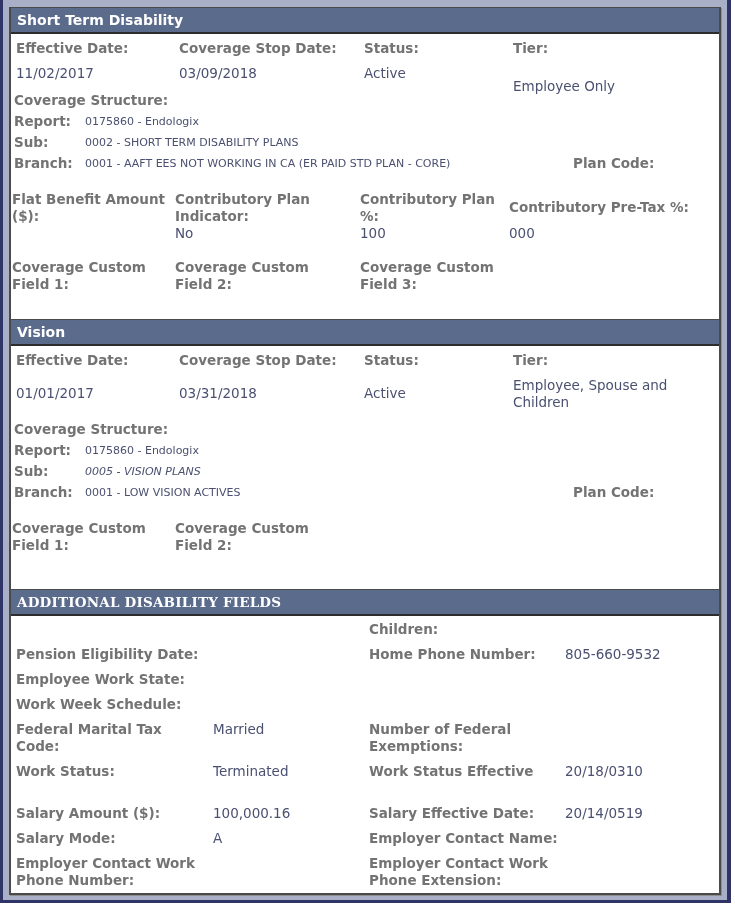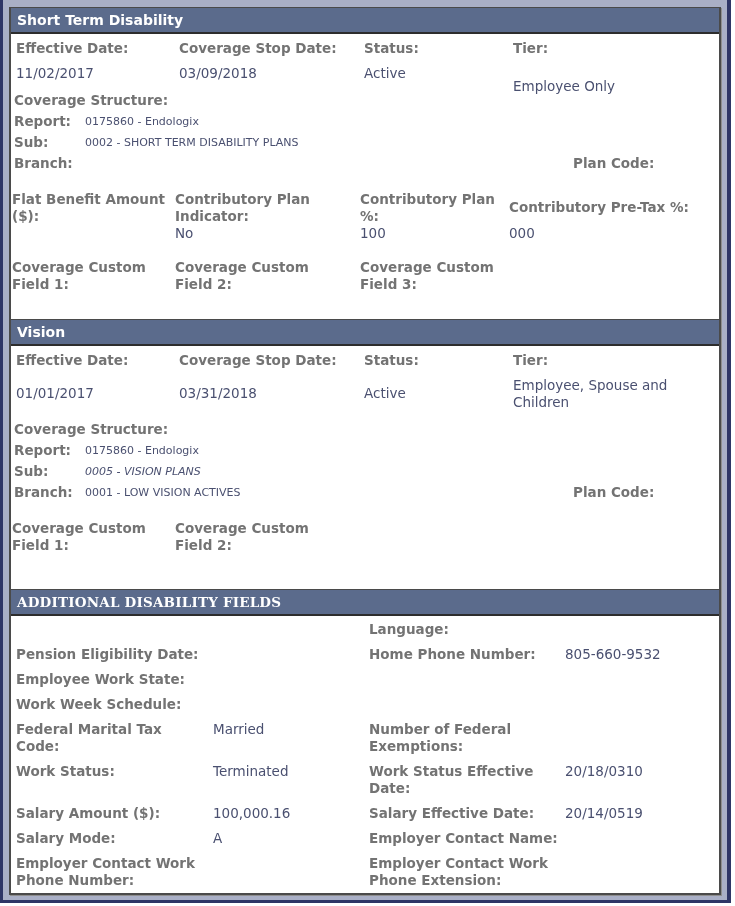--- a/index.html
+++ b/index.html
@@ -44,20 +44,21 @@
     <div class="val" style="left:168px;top:57px;">03/09/2018</div>
     <div class="val" style="left:353px;top:57px;">Active</div>
     <div class="val" style="left:502px;top:57px;margin-top:13px;">Employee Only</div>
 
     <div class="lbl" style="left:3px;top:84px;">Coverage Structure:</div>
     <div class="lbl" style="left:3px;top:105px;">Report:</div>
     <div class="small" style="left:74px;top:107px;">0175860 - Endologix</div>
     <div class="lbl" style="left:3px;top:126px;">Sub:</div>
     <div class="small" style="left:74px;top:128px;">0002 - SHORT TERM DISABILITY PLANS</div>
     <div class="lbl" style="left:3px;top:147px;">Branch:</div>
+    <div class="small" style="left:74px;top:149px;">0001 - AAFT EES NOT WORKING IN CA (ER PAID STD PLAN - CORE)</div>
     <div class="lbl" style="left:562px;top:147px;">Plan Code:</div>
 
     <div class="lbl" style="left:1px;top:183px;">
       <div>Flat Benefit Amount</div>
       <div>($):</div>
     </div>
     <div class="lbl" style="left:164px;top:183px;">
       <div>Contributory Plan</div>
       <div>Indicator:</div>
     </div>
@@ -113,21 +114,21 @@
     </div>
     <div class="lbl" style="left:164px;top:200px;">
       <div>Coverage Custom</div>
       <div>Field 2:</div>
     </div>
   </div>
 
   <div class="panel" style="top:589px;height:306px;">
     <div class="panel-header hdr-adf">ADDITIONAL DISABILITY FIELDS</div>
 
-    <div class="lbl" style="left:358px;top:31px;">Language:</div>
+    <div class="lbl" style="left:358px;top:31px;">Children:</div>
 
     <div class="lbl" style="left:358px;top:56px;">Home Phone Number:</div>
     <div class="lbl" style="left:5px;top:56px;">Pension Eligibility Date:</div>
     <div class="val" style="left:554px;top:56px;">805-660-9532</div>
 
     <div class="lbl" style="left:5px;top:81px;">Employee Work State:</div>
     <div class="lbl" style="left:5px;top:106px;">Work Week Schedule:</div>
 
     <div class="lbl" style="left:5px;top:131px;">
       <div>Federal Marital Tax</div>
@@ -136,21 +137,20 @@
     <div class="val" style="left:202px;top:131px;">Married</div>
     <div class="lbl" style="left:358px;top:131px;">
       <div>Number of Federal</div>
       <div>Exemptions:</div>
     </div>
 
     <div class="lbl" style="left:5px;top:173px;">Work Status:</div>
     <div class="val" style="left:202px;top:173px;">Terminated</div>
     <div class="lbl" style="left:358px;top:173px;">
       <div>Work Status Effective</div>
-      <div>Date:</div>
     </div>
     <div class="val" style="left:554px;top:173px;">20/18/0310</div>
 
     <div class="lbl" style="left:5px;top:215px;">Salary Amount ($):</div>
     <div class="val" style="left:202px;top:215px;">100,000.16</div>
     <div class="lbl" style="left:358px;top:215px;">Salary Effective Date:</div>
     <div class="val" style="left:554px;top:215px;">20/14/0519</div>
 
     <div class="lbl" style="left:5px;top:240px;">Salary Mode:</div>
     <div class="val" style="left:202px;top:240px;">A</div>

